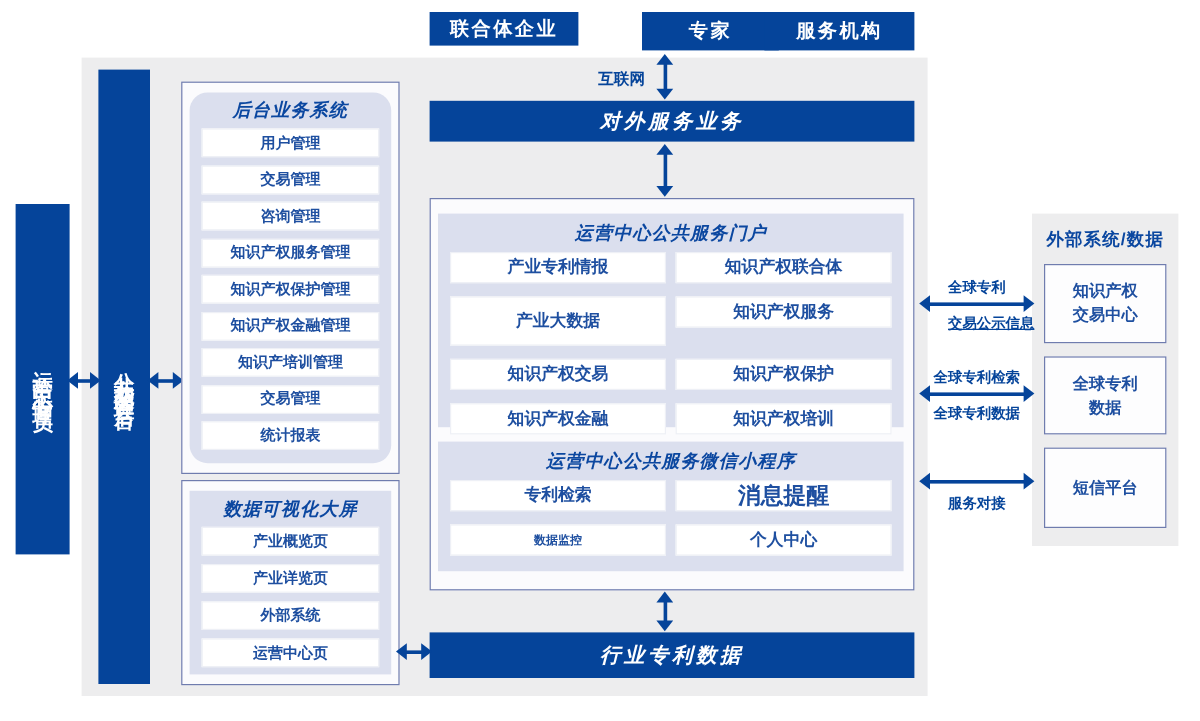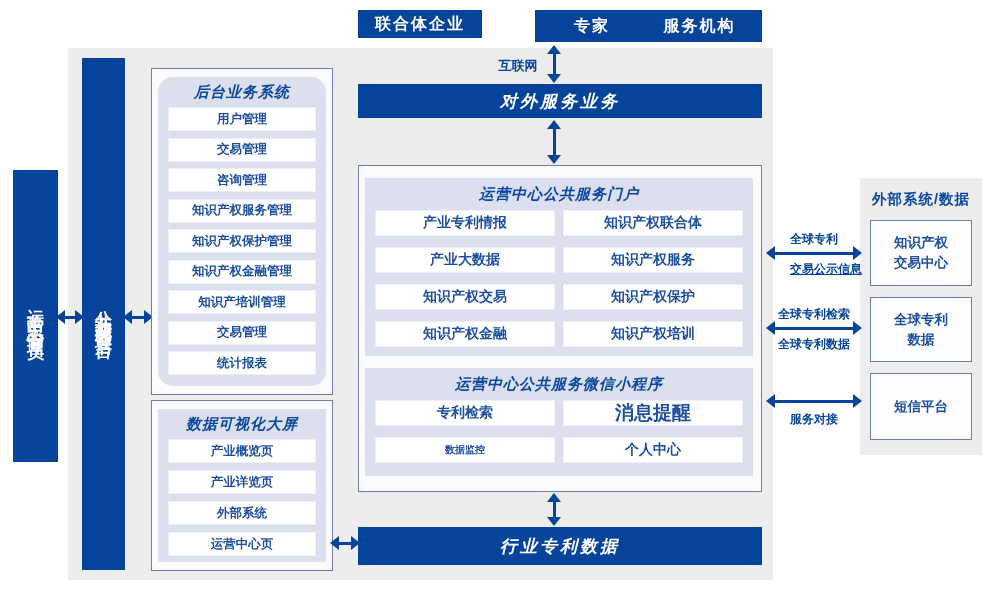--- a/index.html
+++ b/index.html
@@ -109,21 +109,21 @@
       </div>
     </div>
   </div>
 
   <div class="panel" style="left:358px;top:165px;width:404px;height:327px;">
     <div class="lav" style="left:6px;top:12px;width:388px;height:178px;">
       <div class="lav-title" style="padding-top:7px;height:30px;">运营中心公共服务门户</div>
       <div class="grid2" style="margin:2px 10px 0;column-gap:8px;row-gap:11px;">
         <div class="item" style="height:26px;font-size:14px;">产业专利情报</div>
         <div class="item" style="height:26px;font-size:14px;">知识产权联合体</div>
-        <div class="item" style="height:26px;font-size:14px;">产业大数据</div>
+        <div class="item" style="height:41px;font-size:14px;">产业大数据</div>
         <div class="item" style="height:26px;font-size:14px;">知识产权服务</div>
         <div class="item" style="height:26px;font-size:14px;">知识产权交易</div>
         <div class="item" style="height:26px;font-size:14px;">知识产权保护</div>
         <div class="item" style="height:26px;font-size:14px;">知识产权金融</div>
         <div class="item" style="height:26px;font-size:14px;">知识产权培训</div>
       </div>
     </div>
     <div class="lav" style="left:6px;top:202px;width:388px;height:108px;">
       <div class="lav-title" style="padding-top:7px;height:30px;">运营中心公共服务微信小程序</div>
       <div class="grid2" style="margin:2px 10px 0;column-gap:8px;row-gap:11px;">

